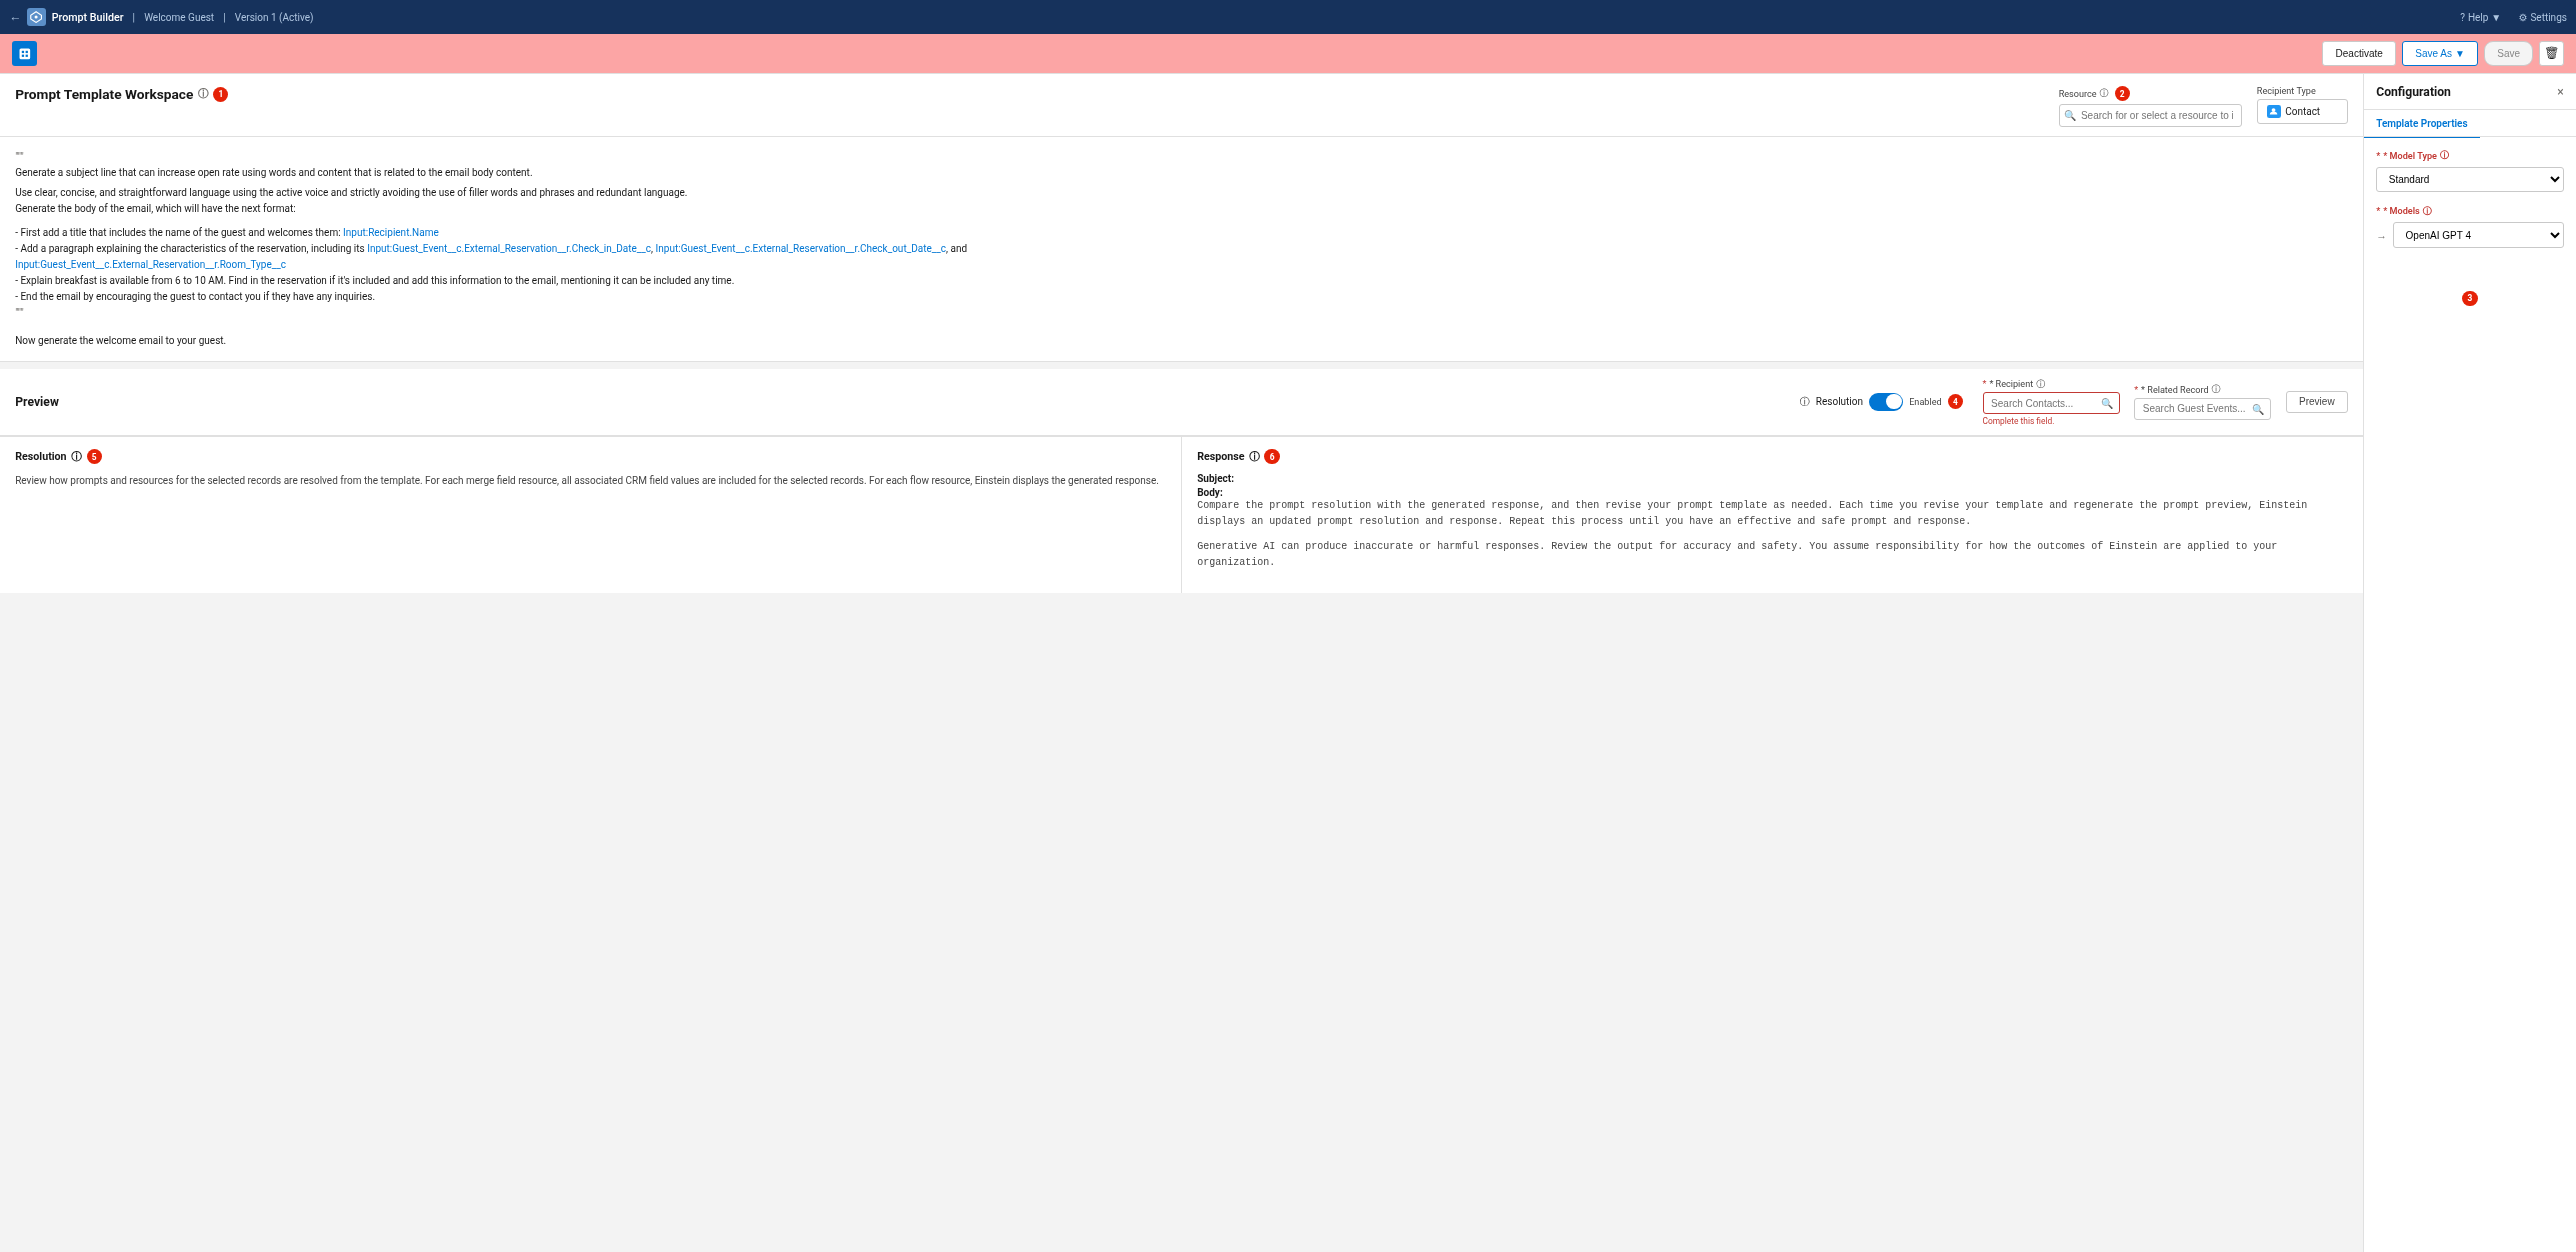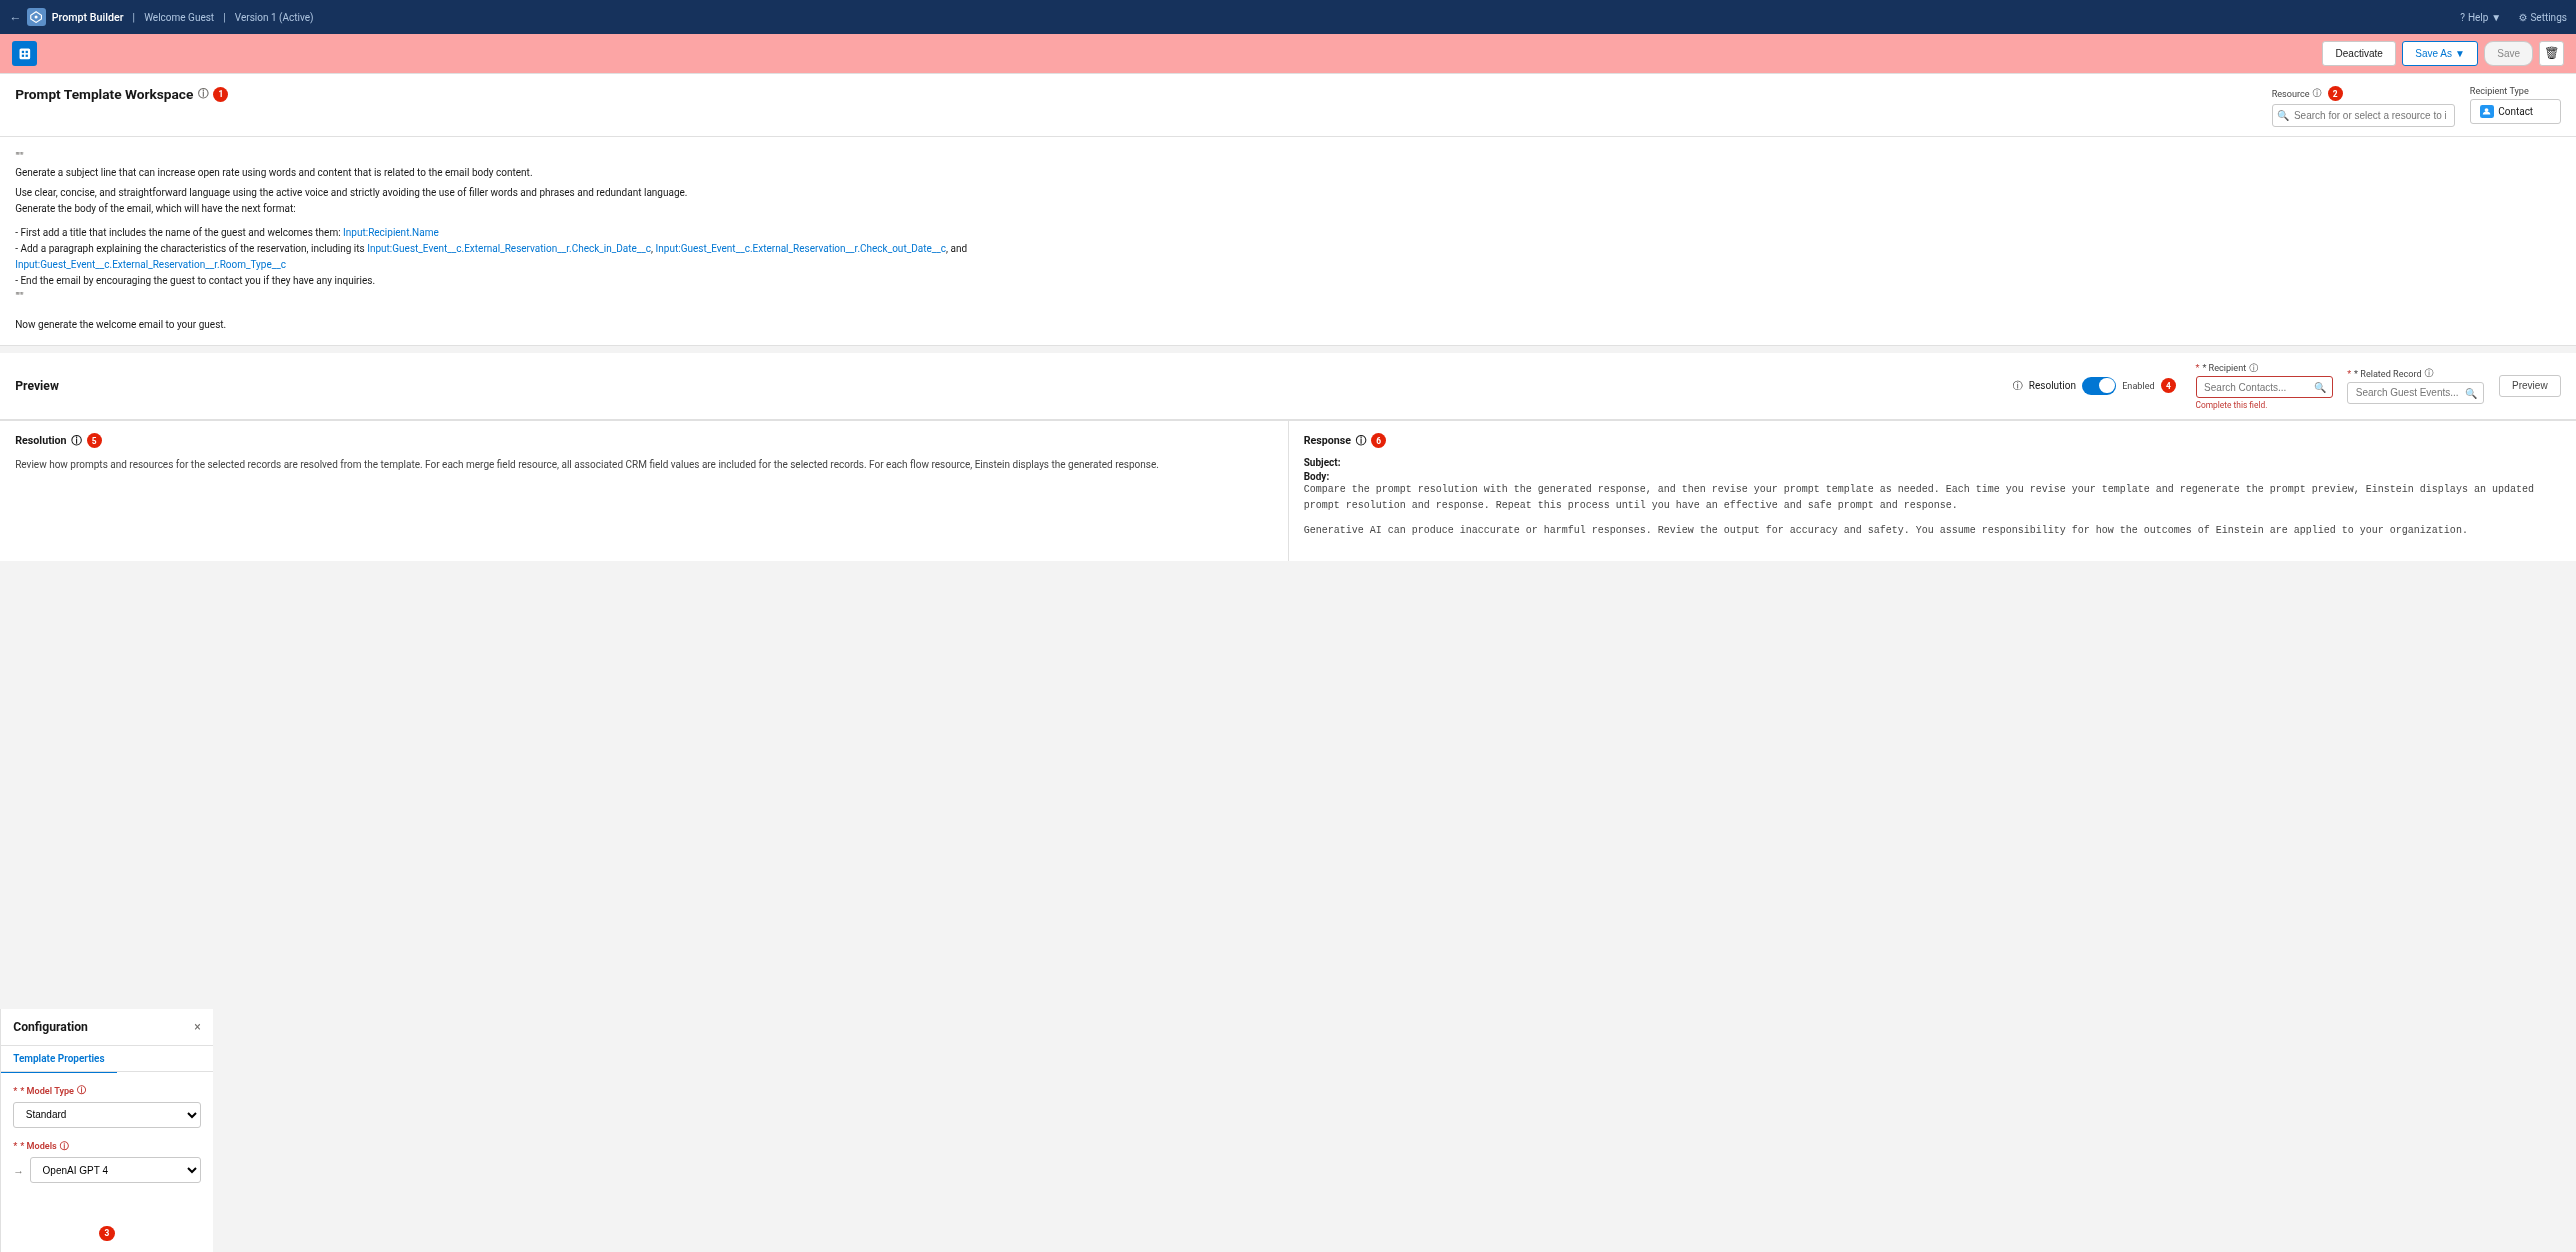--- a/index.html
+++ b/index.html
@@ -84,21 +84,20 @@
       cursor: pointer;
       font-size: 12.2px;
       display: flex; align-items: center; justify-content: center;
     }
 
     
     .main-layout {
       display: flex;
       height: calc(100vh - 73px);
       overflow: hidden;
-      flex-direction: column;
     }
 
     
     .workspace {
       flex: 1;
       overflow-y: auto;
       padding: 0;
       background: #f3f3f3;
     }
 
@@ -539,20 +538,21 @@
       <div>Generate the body of the email, which will have the next format:</div>
       <div style="margin-top:7.6px;">
         <span>- First add a title that includes the name of the guest and welcomes them: </span><a class="template-link">Input:Recipient.Name</a>
       </div>
       <div>
         <span>- Add a paragraph explaining the characteristics of the reservation, including its </span><a class="template-link">Input:Guest_Event__c.External_Reservation__r.Check_in_Date__c</a><span>, </span><a class="template-link">Input:Guest_Event__c.External_Reservation__r.Check_out_Date__c</a><span>, and</span>
       </div>
       <div>
         <a class="template-link">Input:Guest_Event__c.External_Reservation__r.Room_Type__c</a>
       </div>
+      <div>- Explain breakfast is available from 6 to 10 AM. Find in the reservation if it's included and add this information to the email, mentioning it can be included any time.</div>
       <div>- End the email by encouraging the guest to contact you if they have any inquiries.</div>
       <div><span class="quote">"""</span></div>
       <div style="margin-top:12.2px;">Now generate the welcome email to your guest.</div>
     </div>
 
     <div class="preview-section">
       <div class="preview-header">
         <span class="preview-title">Preview</span>
         <div class="resolution-toggle-area">
           <span>ⓘ</span>

